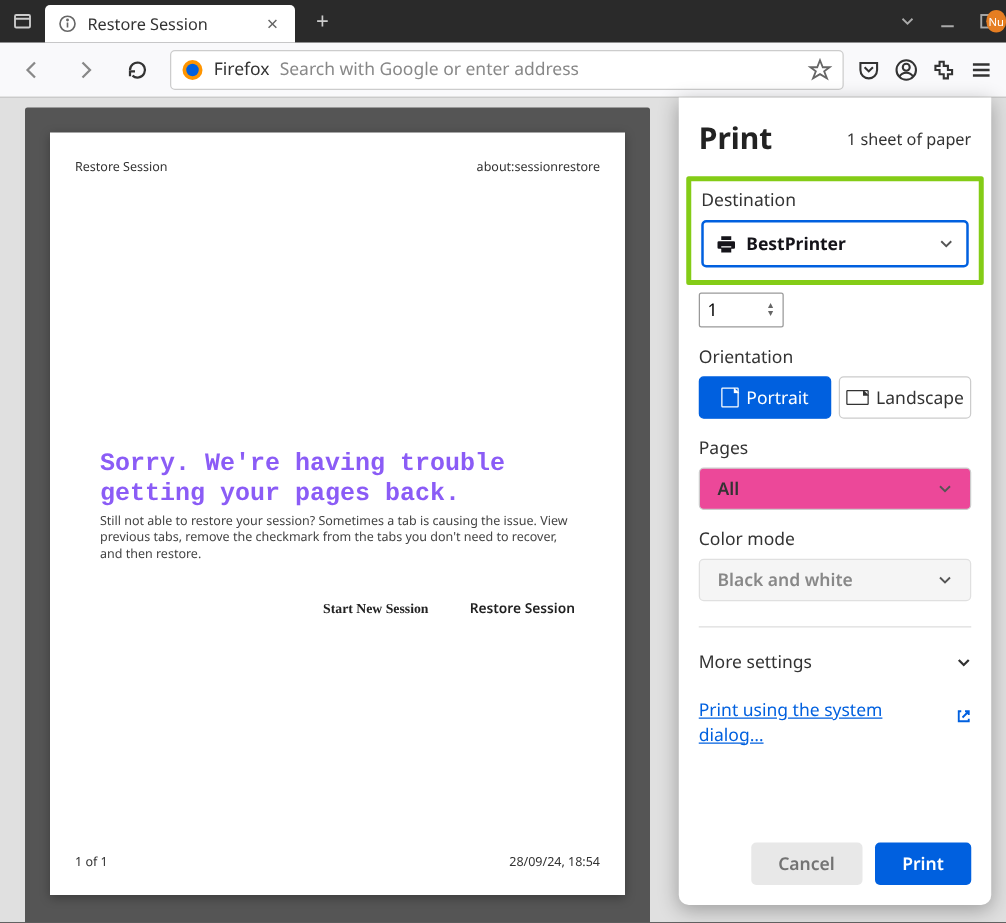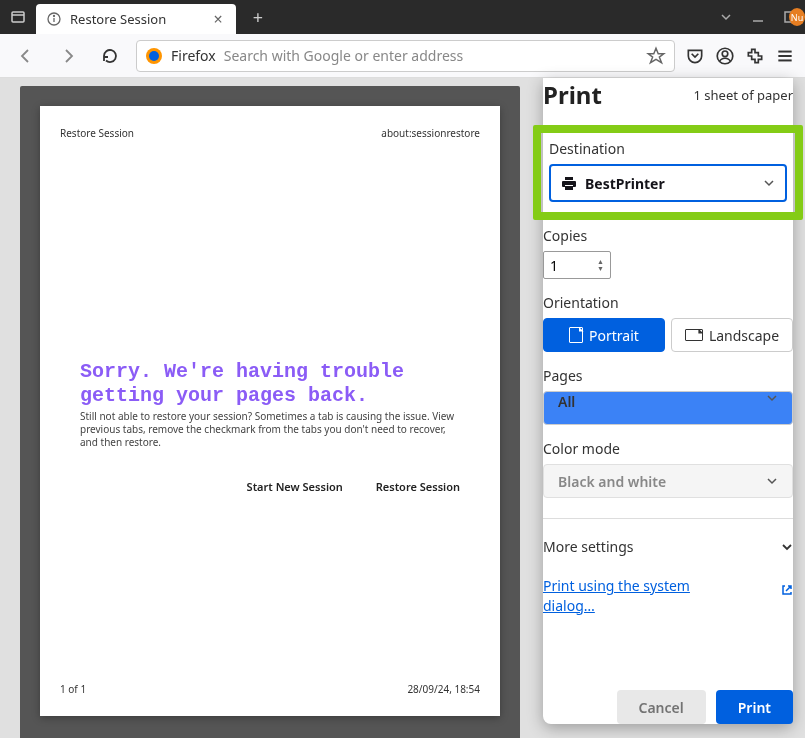--- a/index.html
+++ b/index.html
@@ -26,50 +26,50 @@
     
     .content { position: absolute; top: 78px; left: 0; right: 0; bottom: 0; background: #e0e0e0; }
     
     .preview { position: absolute; top: 8px; left: 20px; width: 500px; height: 702px; background: #555; border-radius: 2px; }
     .page { background: #fff; margin: 20px; height: 610px; padding: 20px 20px; position: relative; box-shadow: 0 2px 8px rgba(0,0,0,0.3); }
     .page-header { display: flex; justify-content: space-between; font-size: 10px; color: #333; }
     .page-body { margin-top: 220px; padding: 0 20px; }
     .page-h1 { font-size: 20px; font-weight: 700; color: #8b5cf6; line-height: 1.2; margin-bottom: 2px; font-family: Liberation Mono, monospace; }
     .page-p { font-size: 10px; color: #444; margin-bottom: 10px; line-height: 1.3; }
     .page-actions { margin-top: 30px; text-align: right; font-size: 11px; font-weight: 600; color: #222; }
-    .page-actions span:first-child { margin-right: 30px; }
+    .page-actions span:first-child { margin-right: 30px; font-family: Liberation Serif, serif; }
     .page-footer { position: absolute; bottom: 20px; left: 20px; right: 20px; display: flex; justify-content: space-between; font-size: 10px; color: #333; }
     
-    .print-panel { position: absolute; top: 0; right: 12px; width: 250px; background: #fff; border-radius: 0 0 8px 8px; box-shadow: 0 4px 16px rgba(0,0,0,0.3); height: 646px; display: flex; flex-direction: column; }
+    .print-panel { position: absolute; top: 0; right: 12px; width: 250px; background: #fff; border-radius: 0 0 8px 8px; box-shadow: 0 4px 16px rgba(0,0,0,0.3); padding: 16px; height: 646px; display: flex; flex-direction: column; }
     .panel-header { display: flex; justify-content: space-between; align-items: center; margin-bottom: 14px; }
     .panel-title { font-size: 24px; font-weight: 700; color: #222; }
     .sheet-count { font-size: 13px; color: #333; }
     
-    .highlight-box { border: 8px solid #84cc16; padding: 6px 8px 10px; margin: 0 -10px 6px; border-radius: 2px; }
+    .highlight-box { border: 4px solid #84cc16; padding: 6px 8px 10px; margin: 0 -10px 6px; border-radius: 2px; }
     
     .section { margin-bottom: 14px; }
     .section-label { font-size: 14px; color: #333; margin-bottom: 6px; display: block; }
     
     .dest-select { width: 100%; height: 38px; border: 2px solid #0060df; border-radius: 4px; display: flex; align-items: center; padding: 0 10px; gap: 8px; cursor: pointer; background: #fff; }
     .dest-select svg.printer { width: 16px; height: 16px; }
     .dest-name { font-weight: 700; font-size: 14px; color: #15141a; flex: 1; }
     .chevron { margin-left: auto; color: #555; }
     
     .copies-input { width: 68px; height: 28px; border: 1px solid #999; border-radius: 2px; padding: 0 6px; font-size: 14px; display: flex; align-items: center; justify-content: space-between; }
     .spinner { display: flex; flex-direction: column; font-size: 7px; color: #666; line-height: 1; }
     
     .orient-group { display: flex; gap: 6px; align-items: flex-end; }
     .orient-btn { flex: 1; height: 34px; border: 1px solid #ccc; border-radius: 4px; display: flex; align-items: center; justify-content: center; gap: 6px; font-size: 14px; cursor: pointer; background: #fff; color: #333; }
     .orient-btn.selected { background: #0060df; color: #fff; border-color: #0060df; }
     .orient-icon { width: 14px; height: 16px; border: 1.5px solid currentColor; border-radius: 1px; position: relative; }
     .orient-icon.landscape { width: 18px; height: 12px; }
     .orient-icon::after { content: ''; position: absolute; top: -1.5px; right: -1.5px; width: 5px; height: 5px; background: currentColor; clip-path: polygon(0 0, 100% 100%, 0 100%); }
     .orient-btn.selected .orient-icon { border-color: #fff; }
     
-    .pages-select { width: 100%; height: 34px; border: 1px solid #ccc; border-radius: 4px; background: #3b82f6; display: flex; padding: 0 14px; font-size: 14px; font-weight: 600; color: #333; cursor: pointer; }
+    .pages-select { width: 100%; height: 34px; border: 1px solid #ccc; border-radius: 4px; background: #ec4899; display: flex; align-items: center; padding: 0 14px; font-size: 14px; font-weight: 600; color: #333; cursor: pointer; }
     .pages-select .chevron { font-size: 11px; }
     
     .color-select { width: 100%; height: 34px; border: 1px solid #e0e0e0; border-radius: 4px; background: #f5f5f5; display: flex; align-items: center; padding: 0 14px; font-size: 14px; font-weight: 600; color: #888; cursor: default; }
     
     .divider { height: 1px; background: #ddd; margin: 6px 0 14px; }
     
     .more-settings { display: flex; justify-content: space-between; align-items: center; font-size: 14px; color: #333; cursor: pointer; padding: 4px 0; }
     
     .system-link { color: #0060df; text-decoration: underline; font-size: 14px; display: inline-block; margin-top: 16px; cursor: pointer; max-width: 170px; line-height: 1.4; }
     .ext-icon { float: right; color: #0060df; margin-top: 24px; }
@@ -199,21 +199,20 @@
             </svg>
           <span class="dest-name">BestPrinter</span>
           <svg class="chevron" width="12" height="12" viewBox="0 0 12 12" fill="none" stroke="currentColor" stroke-width="1.5">
               <polyline points="2,4 6,8 10,4"></polyline>
             </svg>
         </div>
       </div>
     </div>
 
     <div class="section">
-      <label class="section-label">Copies</label>
       <div class="copies-input">
         <span>1</span>
         <div class="spinner">
             <span>▲</span>
             <span>▼</span>
           </div>
       </div>
     </div>
 
     <div class="section">

